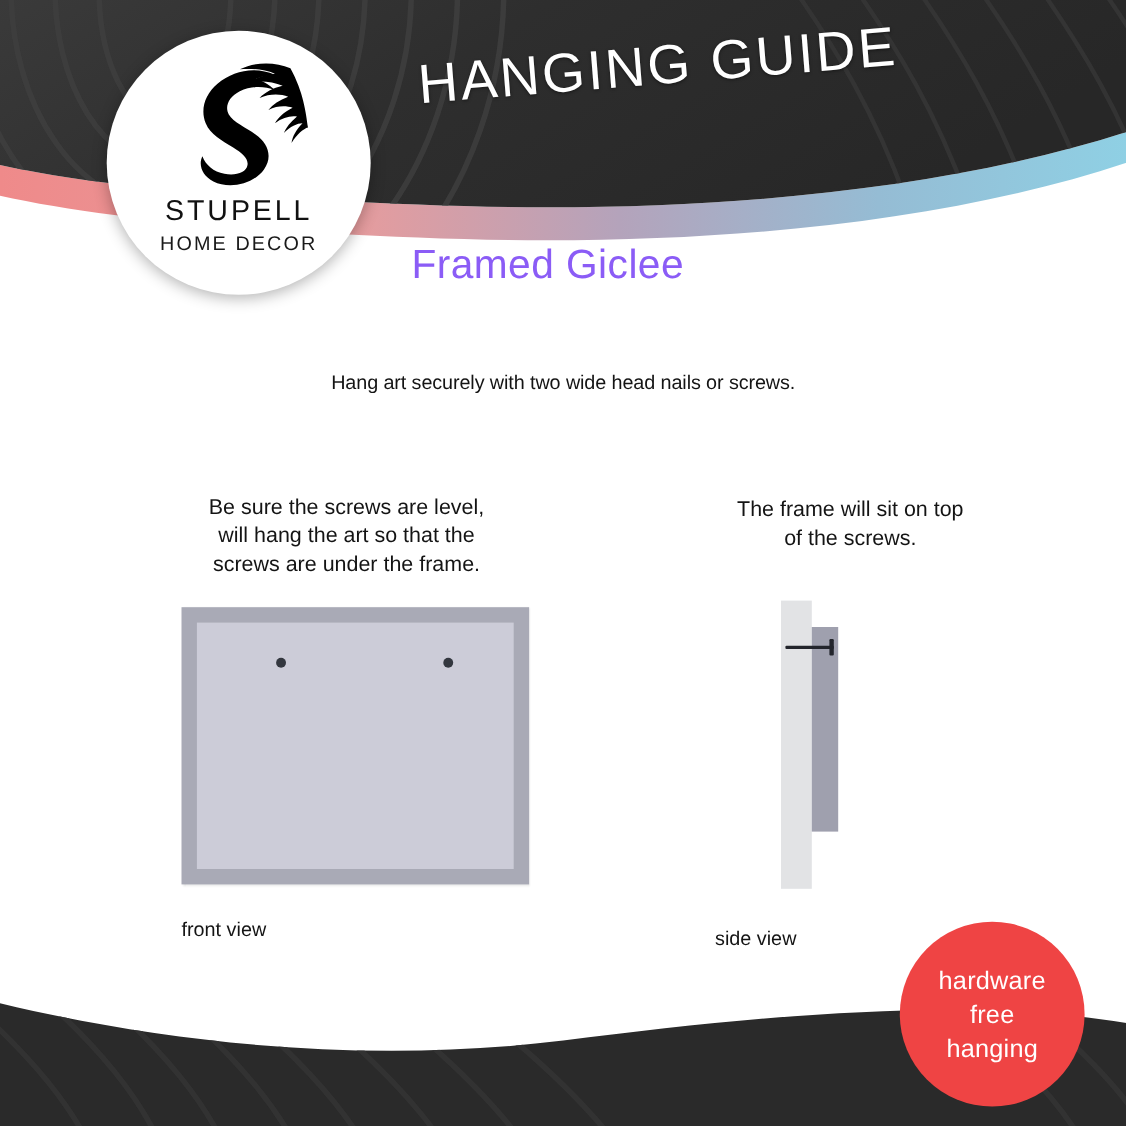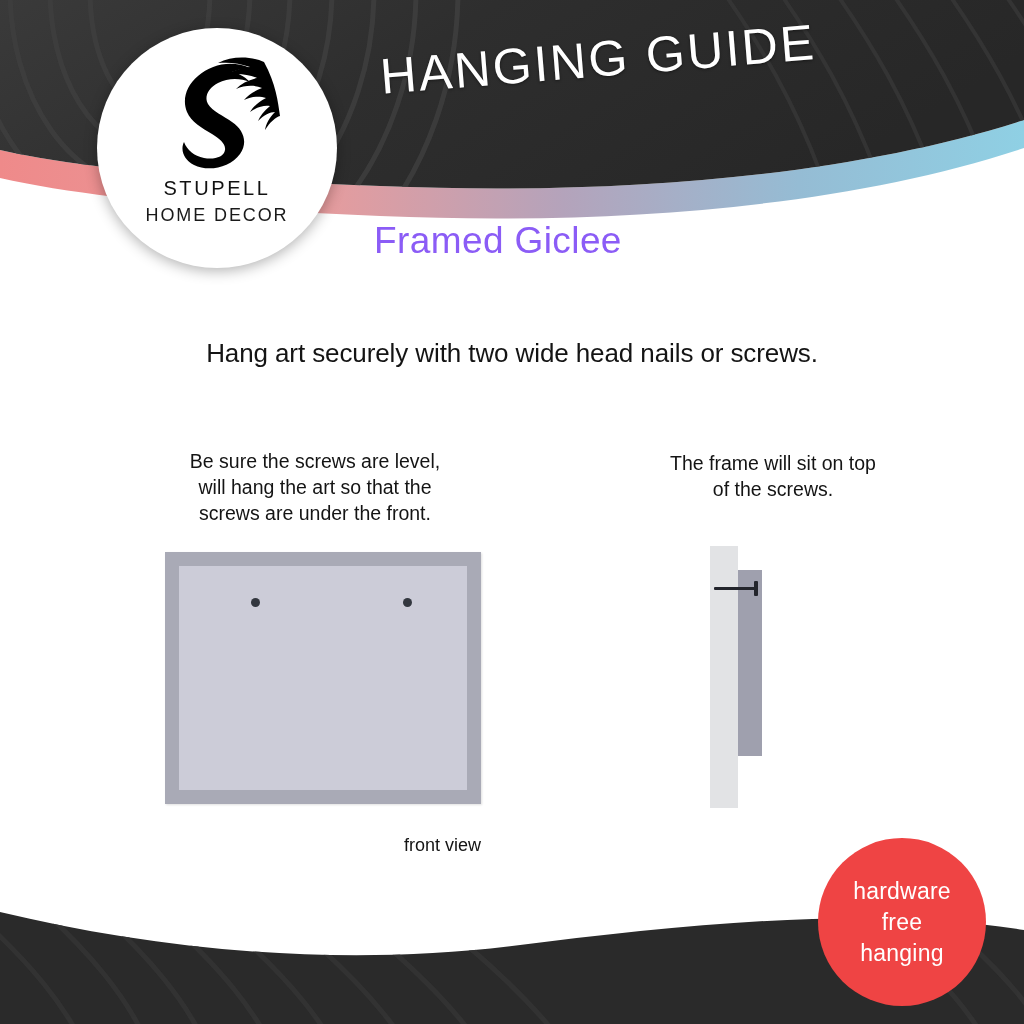--- a/index.html
+++ b/index.html
@@ -42,21 +42,21 @@
     z-index: 6;
   }
   #logo-mark {
     margin-top: 26px;
     width: 126px;
     height: 116px;
   }
   .logo-word {
     color: #111111;
     letter-spacing: 2.6px;
-    font-size: 20px;
+    font-size: 26px;
     line-height: 1;
     margin-top: 8px;
     font-weight: 400;
   }
   .logo-sub {
     color: #1a1a1a;
     letter-spacing: 1.9px;
     font-size: 18px;
     line-height: 1;
     margin-top: 8px;
@@ -93,21 +93,21 @@
   }
 
   
   #main-instruction {
     position: absolute;
     left: 0;
     top: 338px;
     width: 1024px;
     text-align: center;
     color: #141414;
-    font-size: 26px;
+    font-size: 18px;
     font-weight: 400;
     letter-spacing: -0.1px;
     z-index: 5;
   }
 
   
   .caption {
     position: absolute;
     color: #141414;
     font-size: 19.5px;
@@ -198,21 +198,21 @@
     height: 15px;
     background: #23252c;
     border-radius: 1px;
   }
 
   
   .view-label {
     position: absolute;
     color: #141414;
     font-size: 18px;
-    text-align: right;
+    text-align: left;
     z-index: 5;
   }
   #label-front-view { left: 165px; top: 835px; width: 316px; }
   #label-side-view  { left: 650px; top: 843px; width: 200px; }
 
   
   #hardware-free-badge {
     position: absolute;
     left: 818px;
     top: 838px;
@@ -322,21 +322,21 @@
 
   <div id="hanging-guide-title">HANGING GUIDE</div>
 
   <div id="product-subtitle">Framed Giclee</div>
 
   <div id="main-instruction">Hang art securely with two wide head nails or screws.</div>
 
   <div id="caption-front" class="caption">
     <div>Be sure the screws are level,</div>
     <div>will hang the art so that the</div>
-    <div>screws are under the front.</div>
+    <div>screws are under the frame.</div>
   </div>
 
   <div id="caption-side" class="caption">
     <div>The frame will sit on top</div>
     <div>of the screws.</div>
   </div>
 
   <div id="front-view-diagram">
     <div id="front-view-mat">
       <div class="screw-dot" id="screw-dot-left"></div>
@@ -345,20 +345,21 @@
   </div>
 
   <div id="side-view-diagram">
     <div id="side-wall"></div>
     <div id="side-frame"></div>
     <div id="side-nail"></div>
     <div id="side-nail-head"></div>
   </div>
 
   <div id="label-front-view" class="view-label">front view</div>
+  <div id="label-side-view" class="view-label">side view</div>
 
   <div id="hardware-free-badge">
     <div class="badge-line">hardware</div>
     <div class="badge-line">free</div>
     <div class="badge-line">hanging</div>
   </div>
 
 </div>
 
 </body></html>

